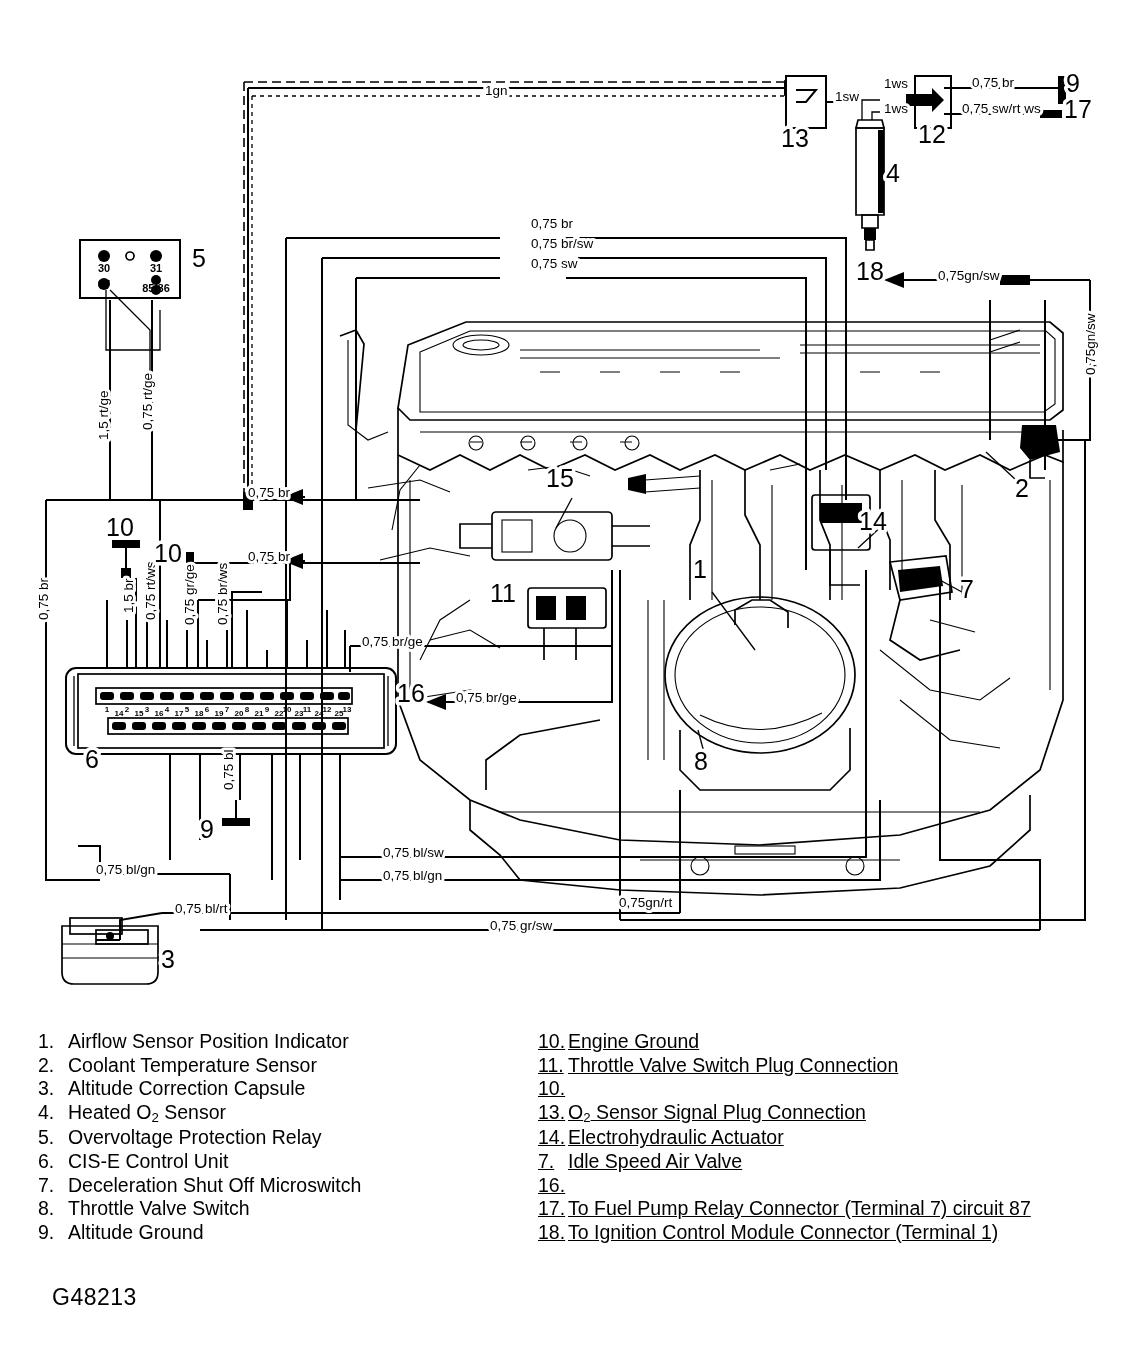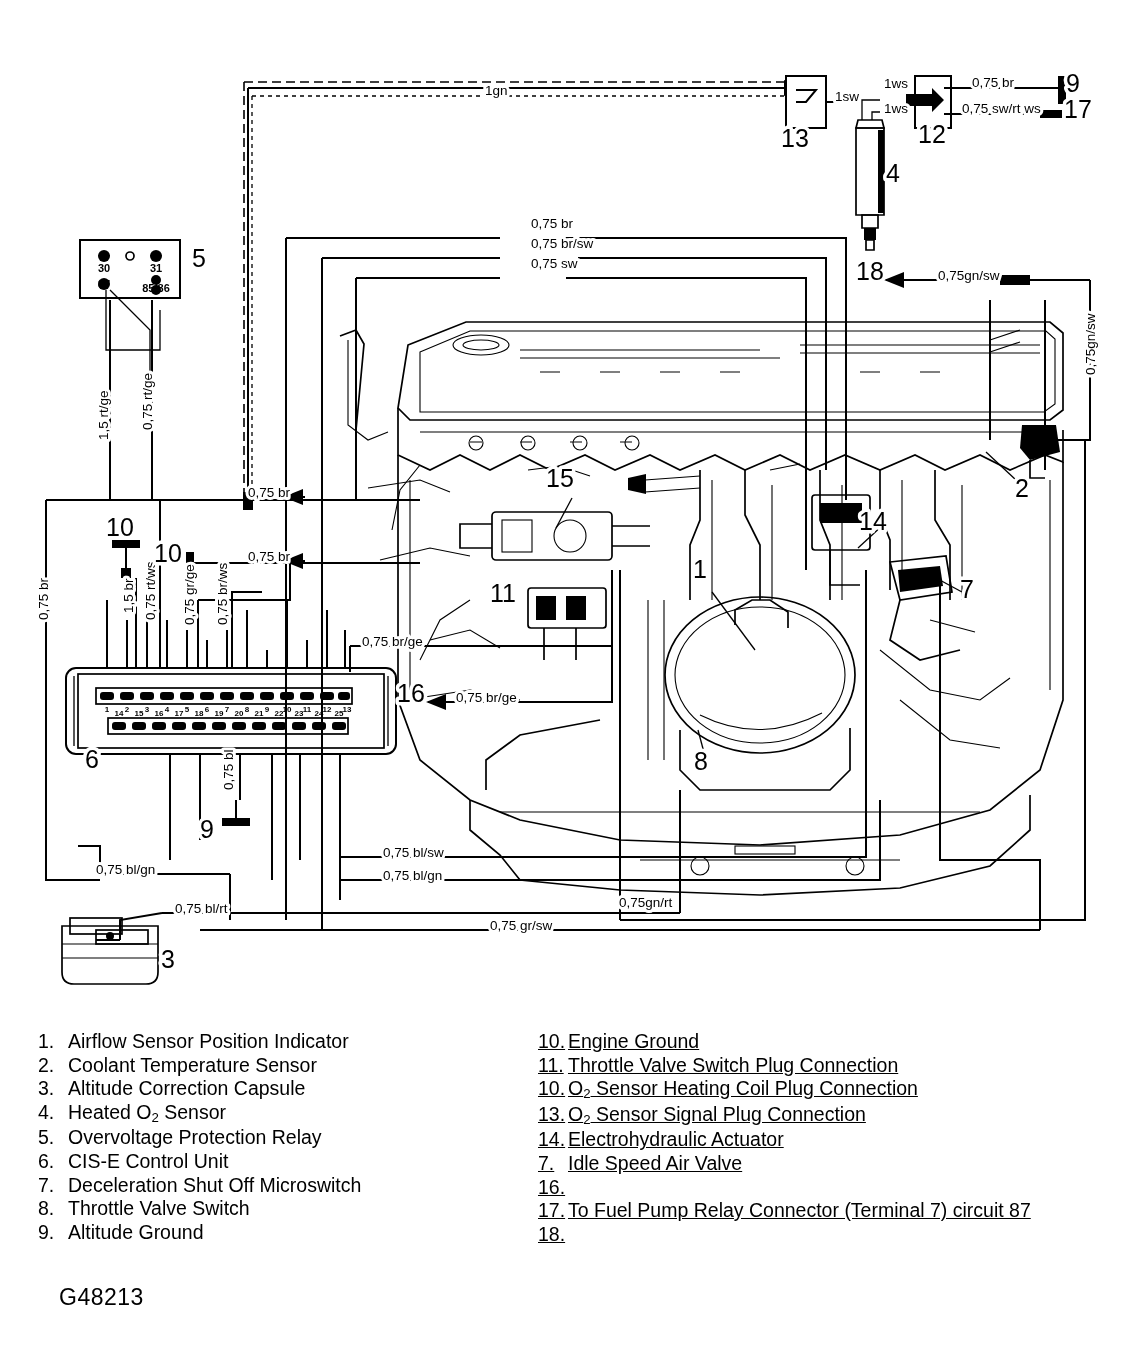--- a/index.html
+++ b/index.html
@@ -8,21 +8,21 @@
   #stage{position:relative;width:1009px;height:1354px;}
   svg{position:absolute;left:0;top:0;}
   .legend{position:absolute;left:0;top:1030px;width:1141px;height:240px;}
   .legend-col{position:absolute;top:0;}
   .legend-col.left{left:38px;}
   .legend-col.right{left:538px;text-decoration:underline;}
   .legend-row{display:flex;font-size:19.5px;line-height:23.6px;white-space:nowrap;}
   .legend-num{width:30px;flex:0 0 30px;text-align:left;}
   .legend-txt{}
   .legend-txt sub{font-size:0.68em;vertical-align:baseline;position:relative;top:3px;}
-  #figcode{position:absolute;left:59px;top:1284px;font-size:23px;letter-spacing:0.5px;}
+  #figcode{position:absolute;left:52px;top:1284px;font-size:23px;letter-spacing:0.5px;}
 </style>
 </head>
 <body>
 
 <div id="stage">
 
   <svg id="diagram" width="1141" height="1354" viewBox="0 0 1141 1354">
     <defs>
       <style>
         .ln{fill:none;stroke:#000;stroke-width:2;}
@@ -505,21 +505,20 @@
         <div class="legend-row">
           <span class="legend-num">10.</span>
           <span class="legend-txt">Engine Ground</span>
         </div>
         <div class="legend-row">
           <span class="legend-num">11.</span>
           <span class="legend-txt">Throttle Valve Switch Plug Connection</span>
         </div>
         <div class="legend-row">
           <span class="legend-num">10.</span>
-          <span class="legend-txt">O<sub>2</sub> Sensor Heating Coil Plug Connection</span>
         </div>
         <div class="legend-row">
           <span class="legend-num">13.</span>
           <span class="legend-txt">O<sub>2</sub> Sensor Signal Plug Connection</span>
         </div>
         <div class="legend-row">
           <span class="legend-num">14.</span>
           <span class="legend-txt">Electrohydraulic Actuator</span>
         </div>
         <div class="legend-row">
@@ -528,18 +527,19 @@
         </div>
         <div class="legend-row">
           <span class="legend-num">16.</span>
         </div>
         <div class="legend-row">
           <span class="legend-num">17.</span>
           <span class="legend-txt">To Fuel Pump Relay Connector (Terminal 7) circuit 87</span>
         </div>
         <div class="legend-row">
           <span class="legend-num">18.</span>
+          <span class="legend-txt">To Ignition Control Module Connector (Terminal 1)</span>
         </div>
       </div>
   </div>
 
   <div id="figcode">G48213</div>
 </div>
 
 </body></html>

